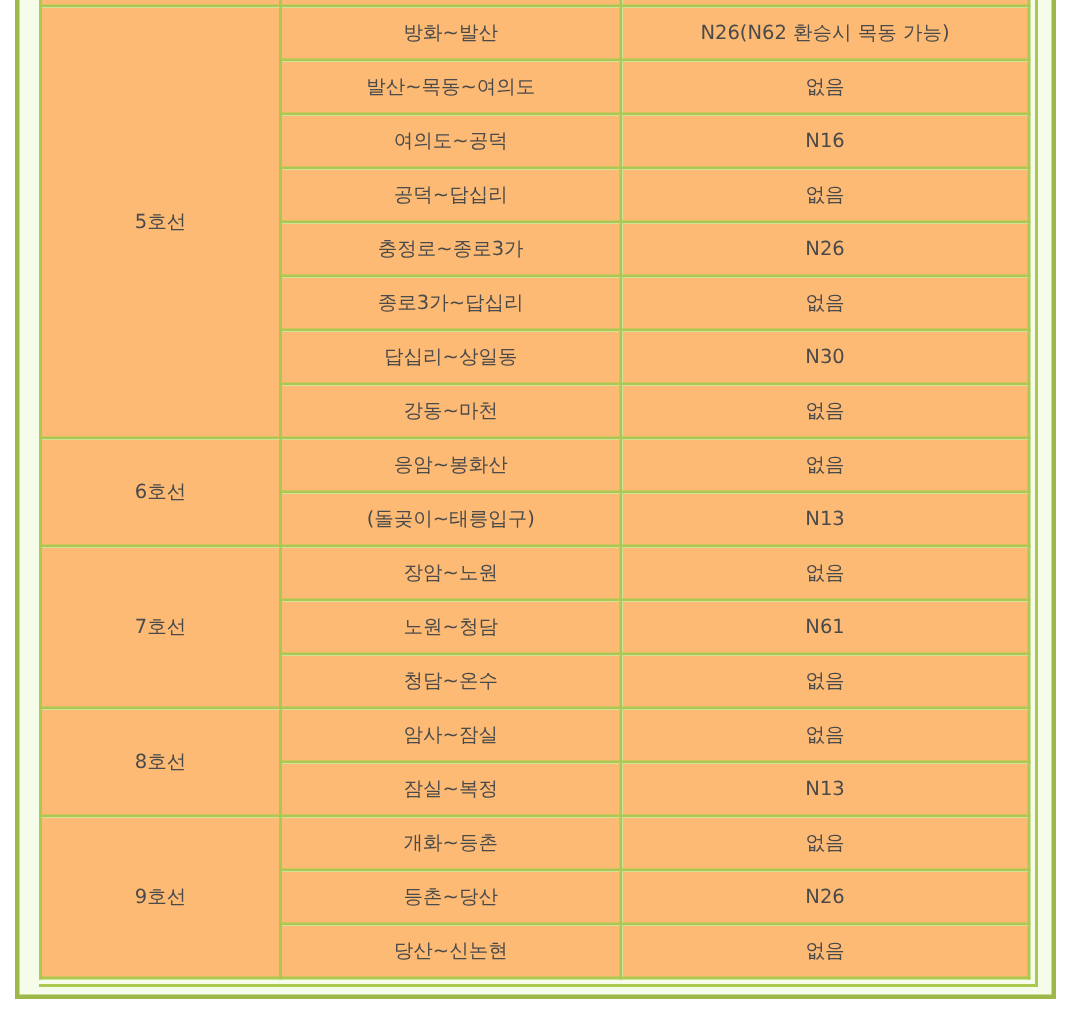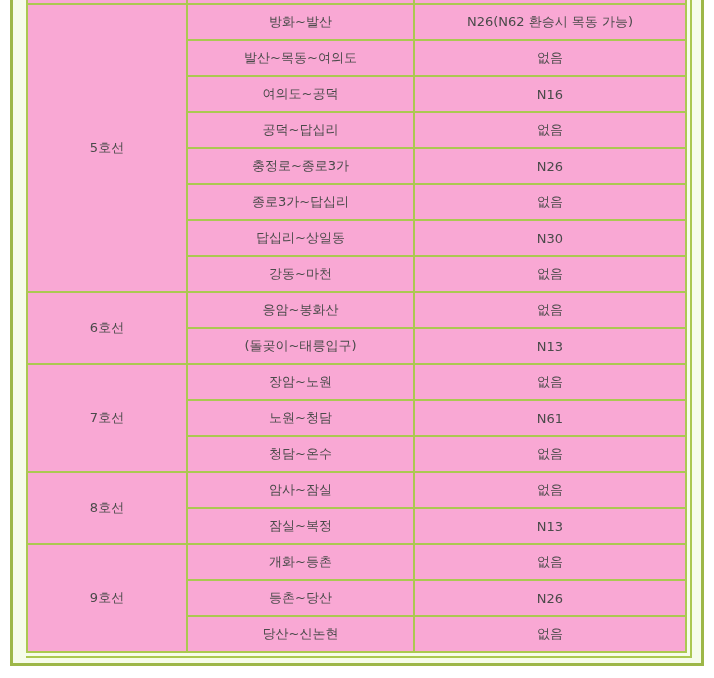--- a/index.html
+++ b/index.html
@@ -36,21 +36,21 @@
     table-layout: fixed;
     width: 659px;
   }
   table.night-bus td {
     border: 2px solid #abc851;
     height: 34px;
     text-align: center;
     vertical-align: middle;
     font-size: 13px;
     color: #4a4a4a;
-    background: #f9a8d4;
+    background: #fdba74;
     overflow: hidden;
     white-space: nowrap;
     padding: 0 2px;
   }
   col.c-line    { width: 160px; }
   col.c-section { width: 227px; }
   col.c-bus     { width: 272px; }
 </style>
 </head>
 <body>

